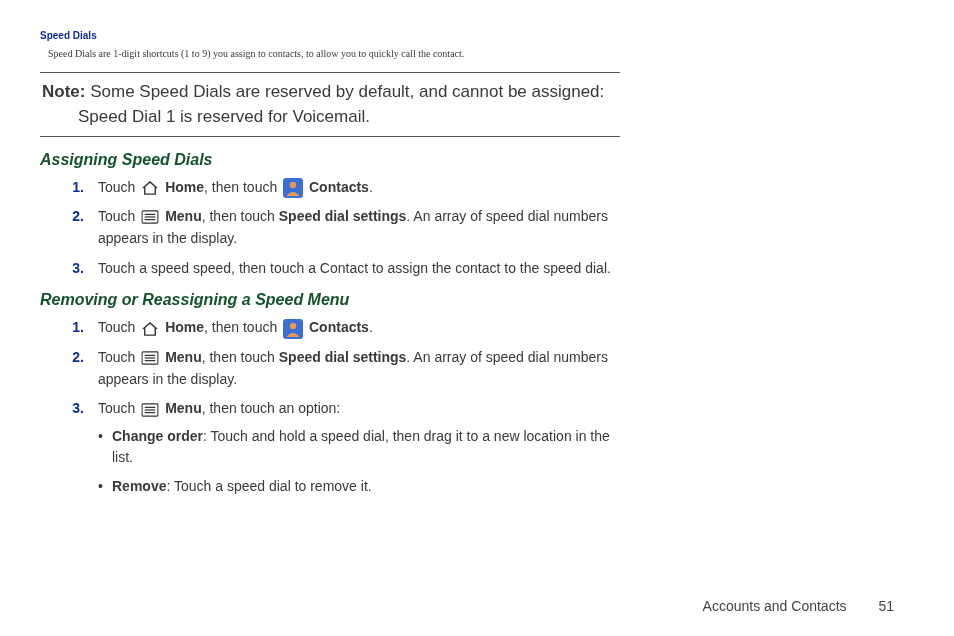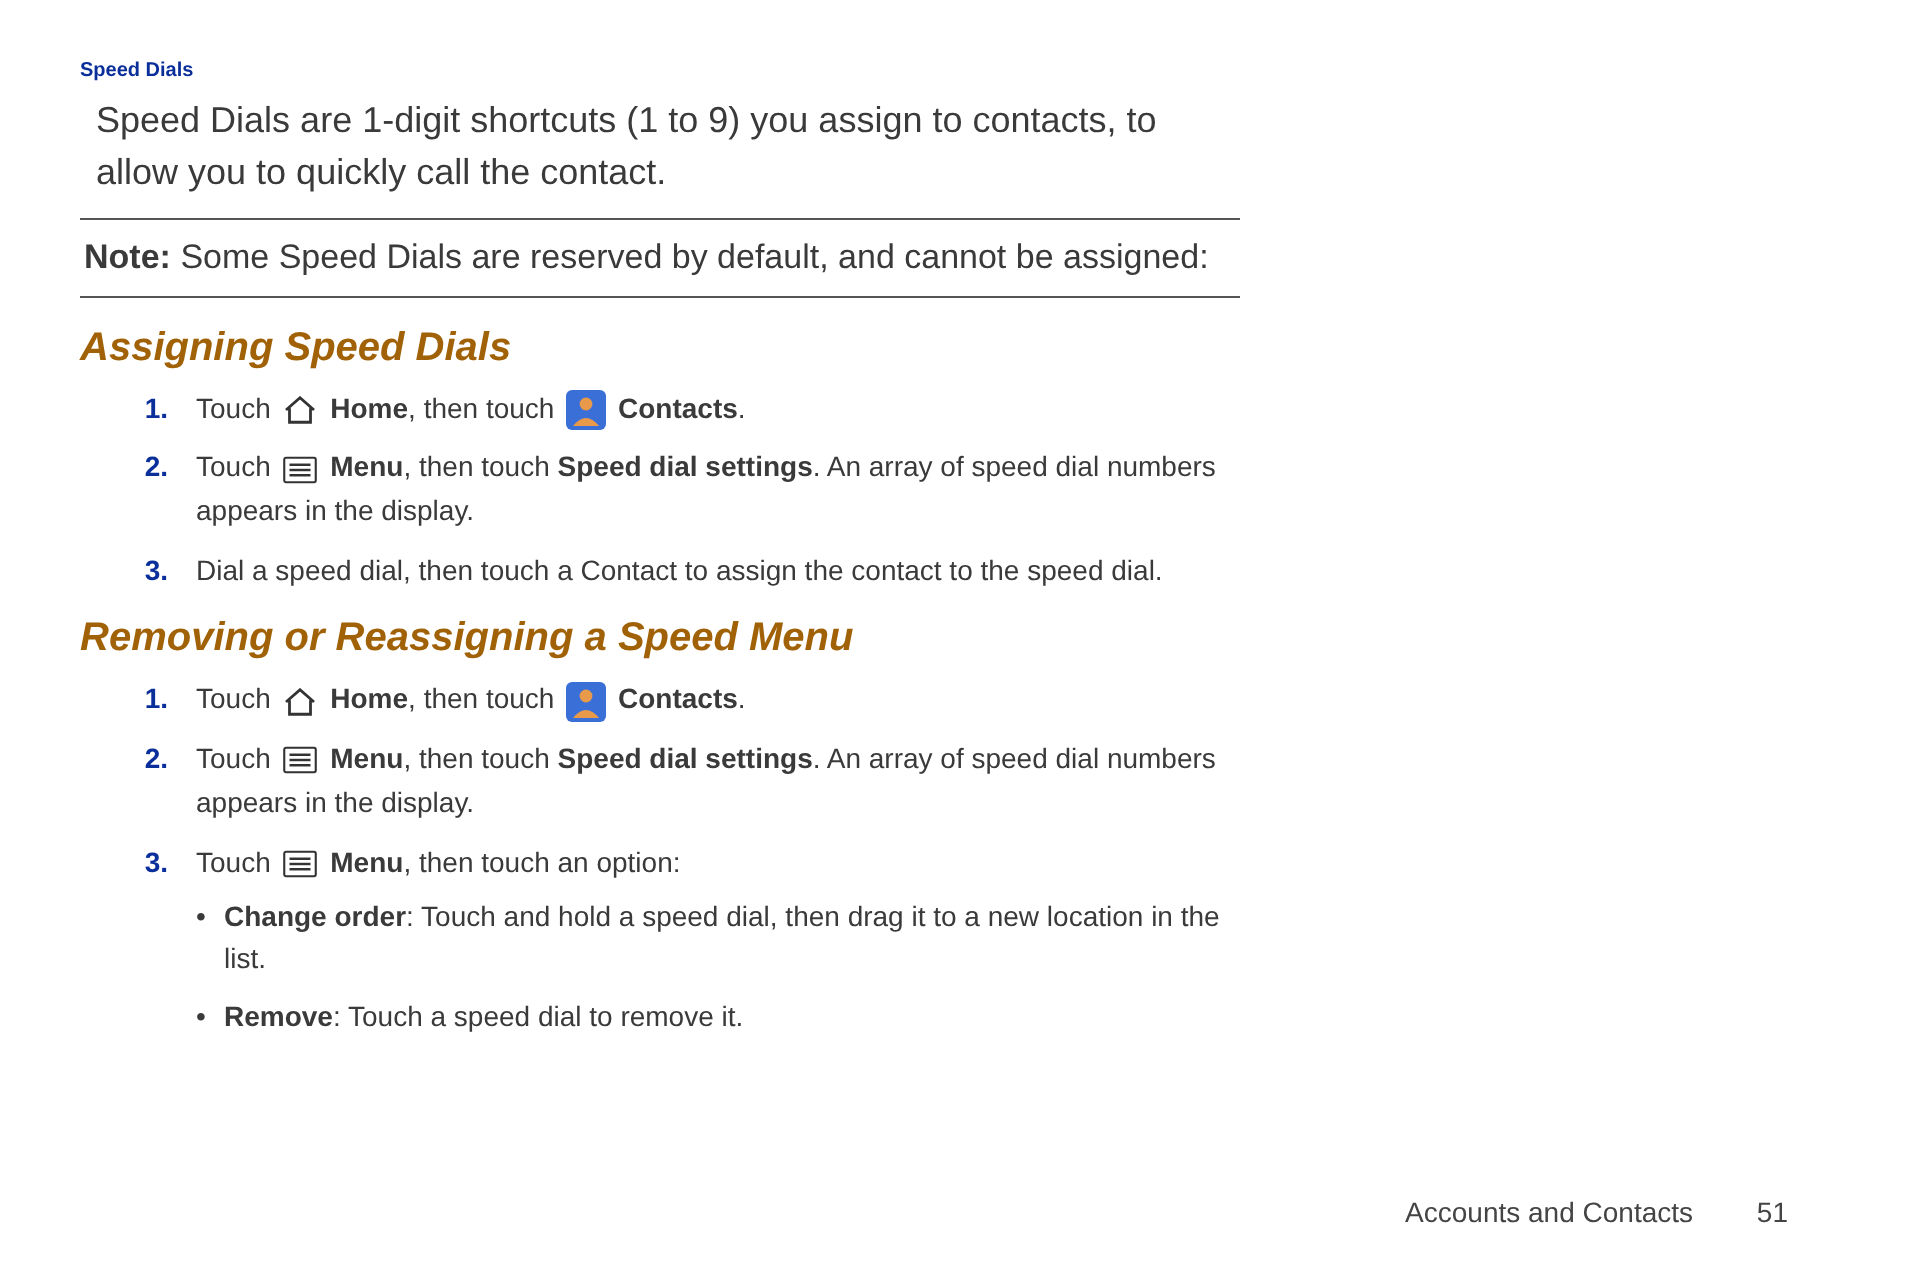--- a/index.html
+++ b/index.html
@@ -16,41 +16,42 @@
     padding: 30px 40px 0 40px;
     width: 580px;
   }
   .h1 {
     color: #0a2e9a;
     font-weight: bold;
     font-size: 10px;
     margin-bottom: 6px;
   }
   .intro {
-    font-size: 18px;
+    font-size: 10px;
     line-height: 1.45;
     margin-left: 8px;
     margin-bottom: 10px;
     color: #3a3a3a;
+    font-family: Liberation Serif, serif;
   }
   .note-box {
     border-top: 1px solid #555;
     border-bottom: 1px solid #555;
     padding: 6px 2px 6px 2px;
     font-size: 17px;
     line-height: 1.5;
     margin-bottom: 14px;
   }
   .note-box b { font-weight: bold; }
   .note-line2 { padding-left: 36px; }
   .h2 {
-    color: #a16207;
+    color: #14532d;
     font-weight: bold;
     font-style: italic;
-    font-size: 20px;
+    font-size: 16px;
     margin-bottom: 8px;
   }
   ol.steps {
     list-style: none;
     padding: 0;
     margin: 0 0 12px 0;
   }
   ol.steps > li {
     display: flex;
     align-items: flex-start;
@@ -106,20 +107,21 @@
 
 <div class="page">
   <div class="h1">Speed Dials</div>
   <div class="intro">Speed Dials are 1-digit shortcuts (1 to 9) you assign to contacts, to allow you to quickly call the contact.</div>
 
   <div class="note-box">
     <div>
       <b>Note:</b>
       <span>Some Speed Dials are reserved by default, and cannot be assigned:</span>
     </div>
+    <div class="note-line2">Speed Dial 1 is reserved for Voicemail.</div>
   </div>
 
   <div id="sections">
       <div class="h2">Assigning Speed Dials</div>
       <ol class="steps">
         <li>
           <span class="num">1.</span>
           <div class="step-body">Touch <svg class="icon" width="18" height="14" viewBox="0 0 20 16">
               <path d="M2 8 L10 1 L18 8 M4 7 L4 15 L16 15 L16 7" fill="none" stroke="#333" stroke-width="1.6"></path>
             </svg> <b>Home</b>, then touch <svg class="icon" width="20" height="20" viewBox="0 0 20 20">
@@ -132,21 +134,21 @@
           <span class="num">2.</span>
           <div class="step-body">Touch <svg class="icon" width="18" height="14" viewBox="0 0 20 16">
               <rect x="1" y="1" width="18" height="14" rx="1" fill="none" stroke="#333" stroke-width="1.2"></rect>
               <line x1="4" y1="5" x2="16" y2="5" stroke="#333" stroke-width="1.4"></line>
               <line x1="4" y1="8" x2="16" y2="8" stroke="#333" stroke-width="1.4"></line>
               <line x1="4" y1="11" x2="16" y2="11" stroke="#333" stroke-width="1.4"></line>
             </svg> <b>Menu</b>, then touch <b>Speed dial settings</b>. An array of speed dial numbers appears in the display.</div>
         </li>
         <li>
           <span class="num">3.</span>
-          <div class="step-body">Dial a speed dial, then touch a Contact to assign the contact to the speed dial.</div>
+          <div class="step-body">Touch a speed speed, then touch a Contact to assign the contact to the speed dial.</div>
         </li>
       </ol>
       <div class="h2">Removing or Reassigning a Speed Menu</div>
       <ol class="steps">
         <li>
           <span class="num">1.</span>
           <div class="step-body">Touch <svg class="icon" width="18" height="14" viewBox="0 0 20 16">
               <path d="M2 8 L10 1 L18 8 M4 7 L4 15 L16 15 L16 7" fill="none" stroke="#333" stroke-width="1.6"></path>
             </svg> <b>Home</b>, then touch <svg class="icon" width="20" height="20" viewBox="0 0 20 20">
               <rect x="0" y="0" width="20" height="20" rx="3" fill="#3a6fd8"></rect>

